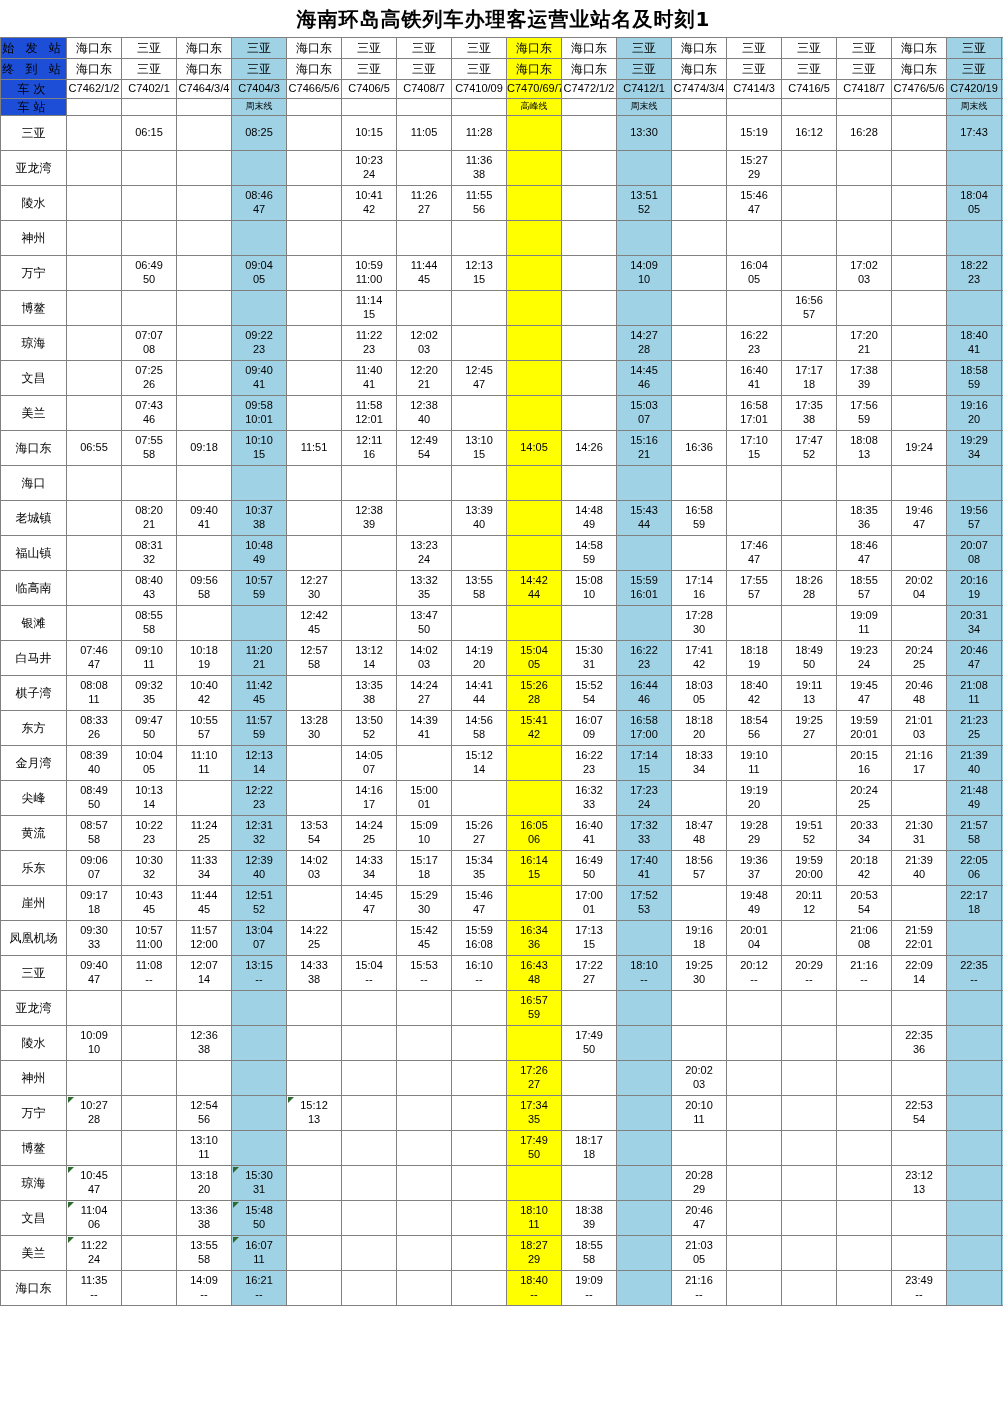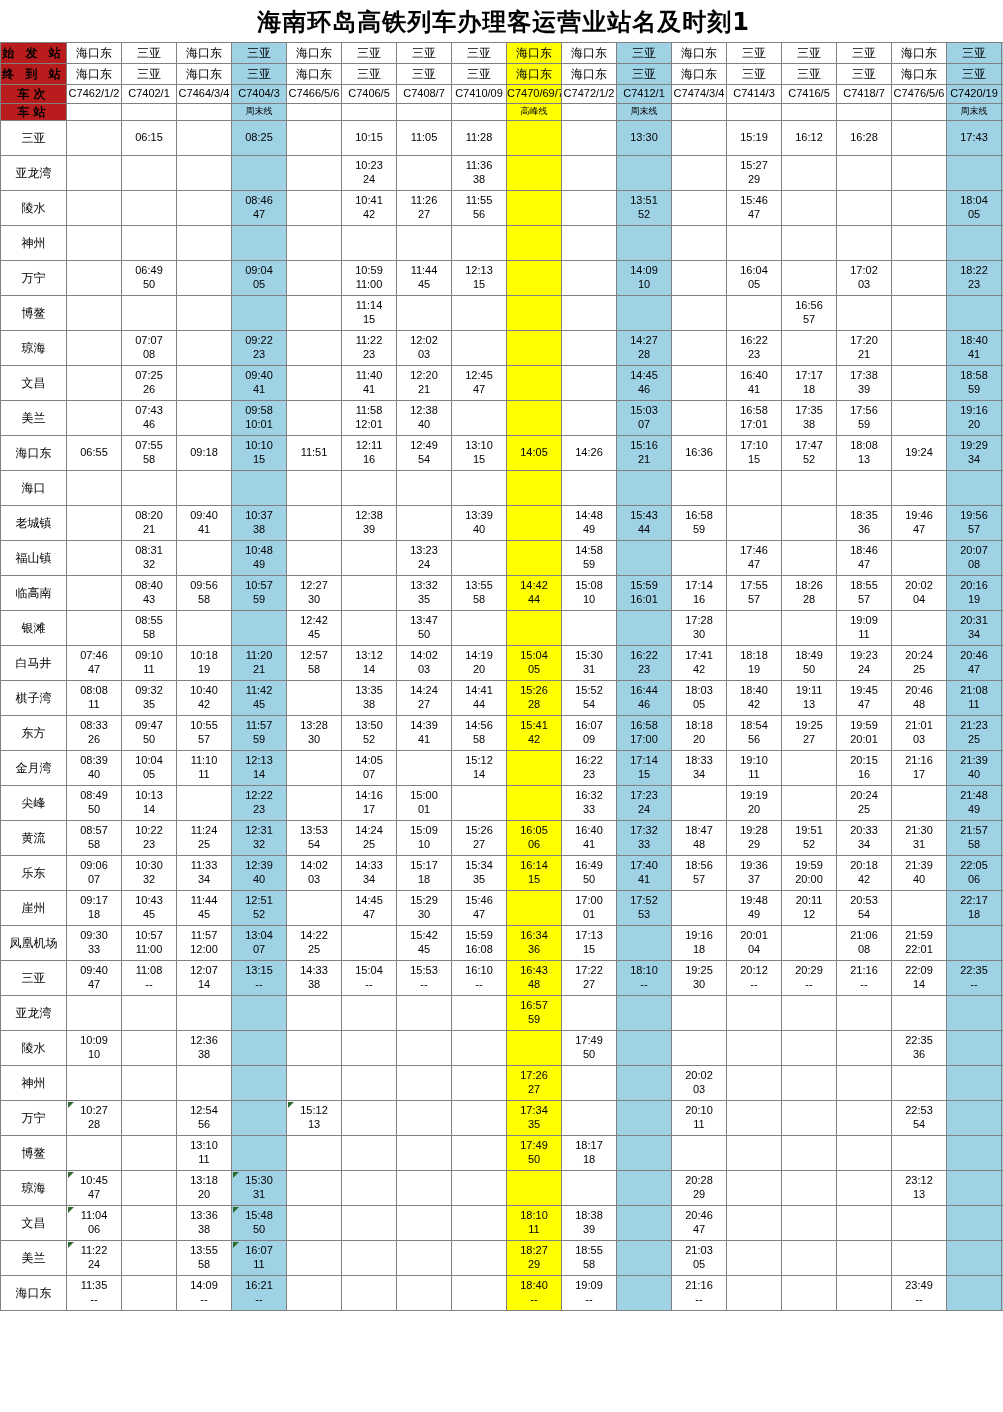--- a/index.html
+++ b/index.html
@@ -1,35 +1,35 @@
 <!DOCTYPE html>
 <html><head>
 <meta charset="utf-8">
 <style>
   html,body{margin:0;padding:0;background:#fff;}
   body{font-family:"Liberation Sans","DejaVu Sans",sans-serif;width:1003px;}
   #sheet{width:1003px;box-sizing:border-box;}
   h1.title{
-    text-align:center;font-size:24px;font-weight:bold;margin:6px 0 4px 4px;
+    text-align:center;font-size:20px;font-weight:bold;margin:6px 0 4px 4px;
     letter-spacing:1px;font-family:"DejaVu Sans",sans-serif;
   }
   table{border-collapse:collapse;width:1003px;table-layout:fixed;}
   td,th{
     border:1px solid #808080;
     font-size:11px;
     text-align:center;
     vertical-align:middle;
     padding:0;
     line-height:1.25;
     overflow:hidden;
     white-space:nowrap;
   }
   col.lbl{width:66px;}
   col.trn{width:55px;}
-  .hdr-label{font-size:12px;letter-spacing:4px;font-weight:bold;background:#b91c1c;}
+  .hdr-label{font-size:12px;letter-spacing:4px;font-weight:normal;background:#1d4ed8;}
   .hdr-cell{font-size:12px;height:20px;}
   .trainno{font-size:11px;height:18px;}
   .note{font-size:9px;height:16px;}
   .station{font-size:12px;text-align:center;}
   .cell{height:34px;}
   .cell .a{display:block;font-size:11px;}
   .cell .b{display:block;font-size:11px;}
   .blue{background:#9fd2e5;}
   .yellow{background:#ffff00;}
   .white{background:#ffffff;}

